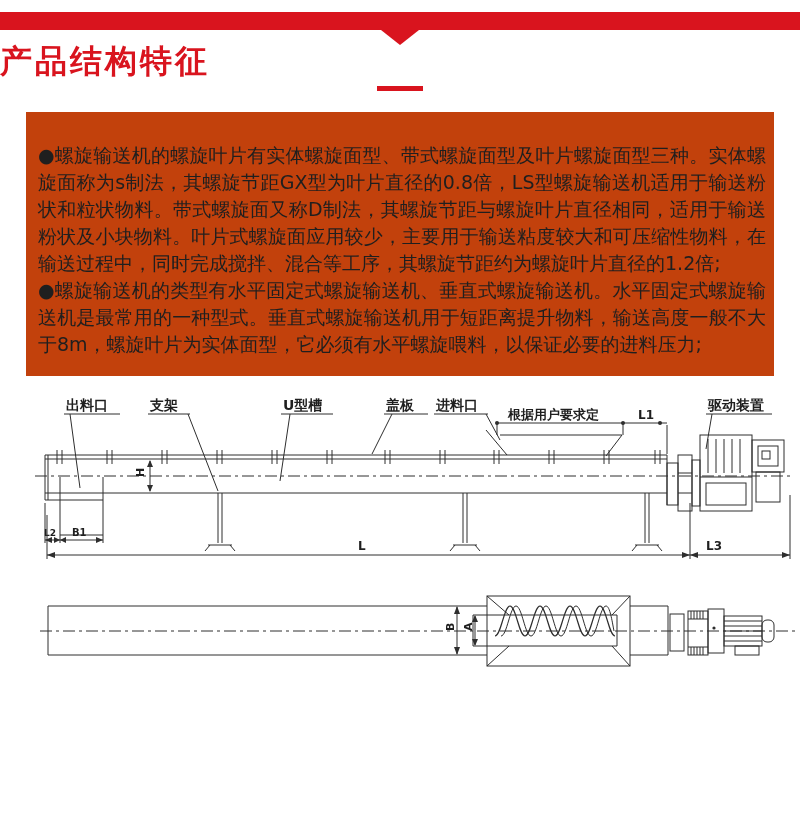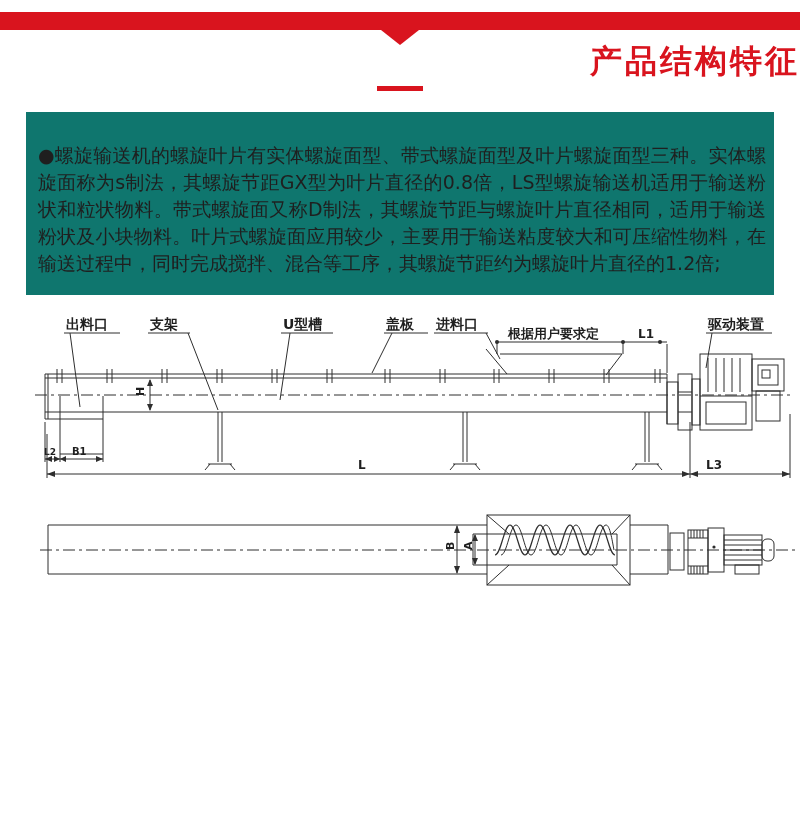--- a/index.html
+++ b/index.html
@@ -14,32 +14,32 @@
   }
   .top-bar .notch{
     position:absolute;left:50%;top:100%;transform:translateX(-50%);
     width:0;height:0;
     border-left:19px solid transparent;
     border-right:19px solid transparent;
     border-top:15px solid #d9141e;
   }
   .page-title{
     margin:12px 0 0 0;
-    text-align:right;
+    text-align:left;
     font-family:"DejaVu Serif","Liberation Serif",serif;
     font-size:32px;font-weight:bold;color:#d9141e;
     letter-spacing:3px;line-height:38px;
   }
   .title-underline{
     width:46px;height:5px;background:#d9141e;margin:6px auto 0 auto;
   }
   .feature-panel{
     box-sizing:border-box;
     width:748px;margin:21px 0 0 26px;
-    background:#0f766e;
+    background:#c2410c;
     padding:30px 8px 18px 12px;
     font-size:19px;line-height:27px;
     text-align:justify;
   }
   .feature-panel p{margin:0;}
   .diagram-wrap{margin-top:7px;font-weight:bold;}
   svg text{
     font-family:"DejaVu Sans","Liberation Sans",sans-serif;
     fill:#1f1f1f;
   }
@@ -53,20 +53,21 @@
 
 <div class="top-bar">
   <div class="notch"></div>
 </div>
 
 <h1 class="page-title">产品结构特征</h1>
 <div class="title-underline"></div>
 
 <div class="feature-panel">
   <p>●螺旋输送机的螺旋叶片有实体螺旋面型、带式螺旋面型及叶片螺旋面型三种。实体螺旋面称为s制法，其螺旋节距GX型为叶片直径的0.8倍，LS型螺旋输送机适用于输送粉状和粒状物料。带式螺旋面又称D制法，其螺旋节距与螺旋叶片直径相同，适用于输送粉状及小块物料。叶片式螺旋面应用较少，主要用于输送粘度较大和可压缩性物料，在输送过程中，同时完成搅拌、混合等工序，其螺旋节距约为螺旋叶片直径的1.2倍;</p>
+  <p>●螺旋输送机的类型有水平固定式螺旋输送机、垂直式螺旋输送机。水平固定式螺旋输送机是最常用的一种型式。垂直式螺旋输送机用于短距离提升物料，输送高度一般不大于8m，螺旋叶片为实体面型，它必须有水平螺旋喂料，以保证必要的进料压力;</p>
 </div>
 
 <div class="diagram-wrap">
 <svg width="800" height="299" viewBox="0 540 800 299" xmlns="http://www.w3.org/2000/svg">
 
   <g>
     <text x="66" y="567" font-size="14">出料口</text>
     <path class="ln" d="M64 571 H120 M70 571 L80 645"></path>
     <text x="150" y="567" font-size="14">支架</text>
     <path class="ln" d="M148 571 H190 M188 571 L218 648"></path>

